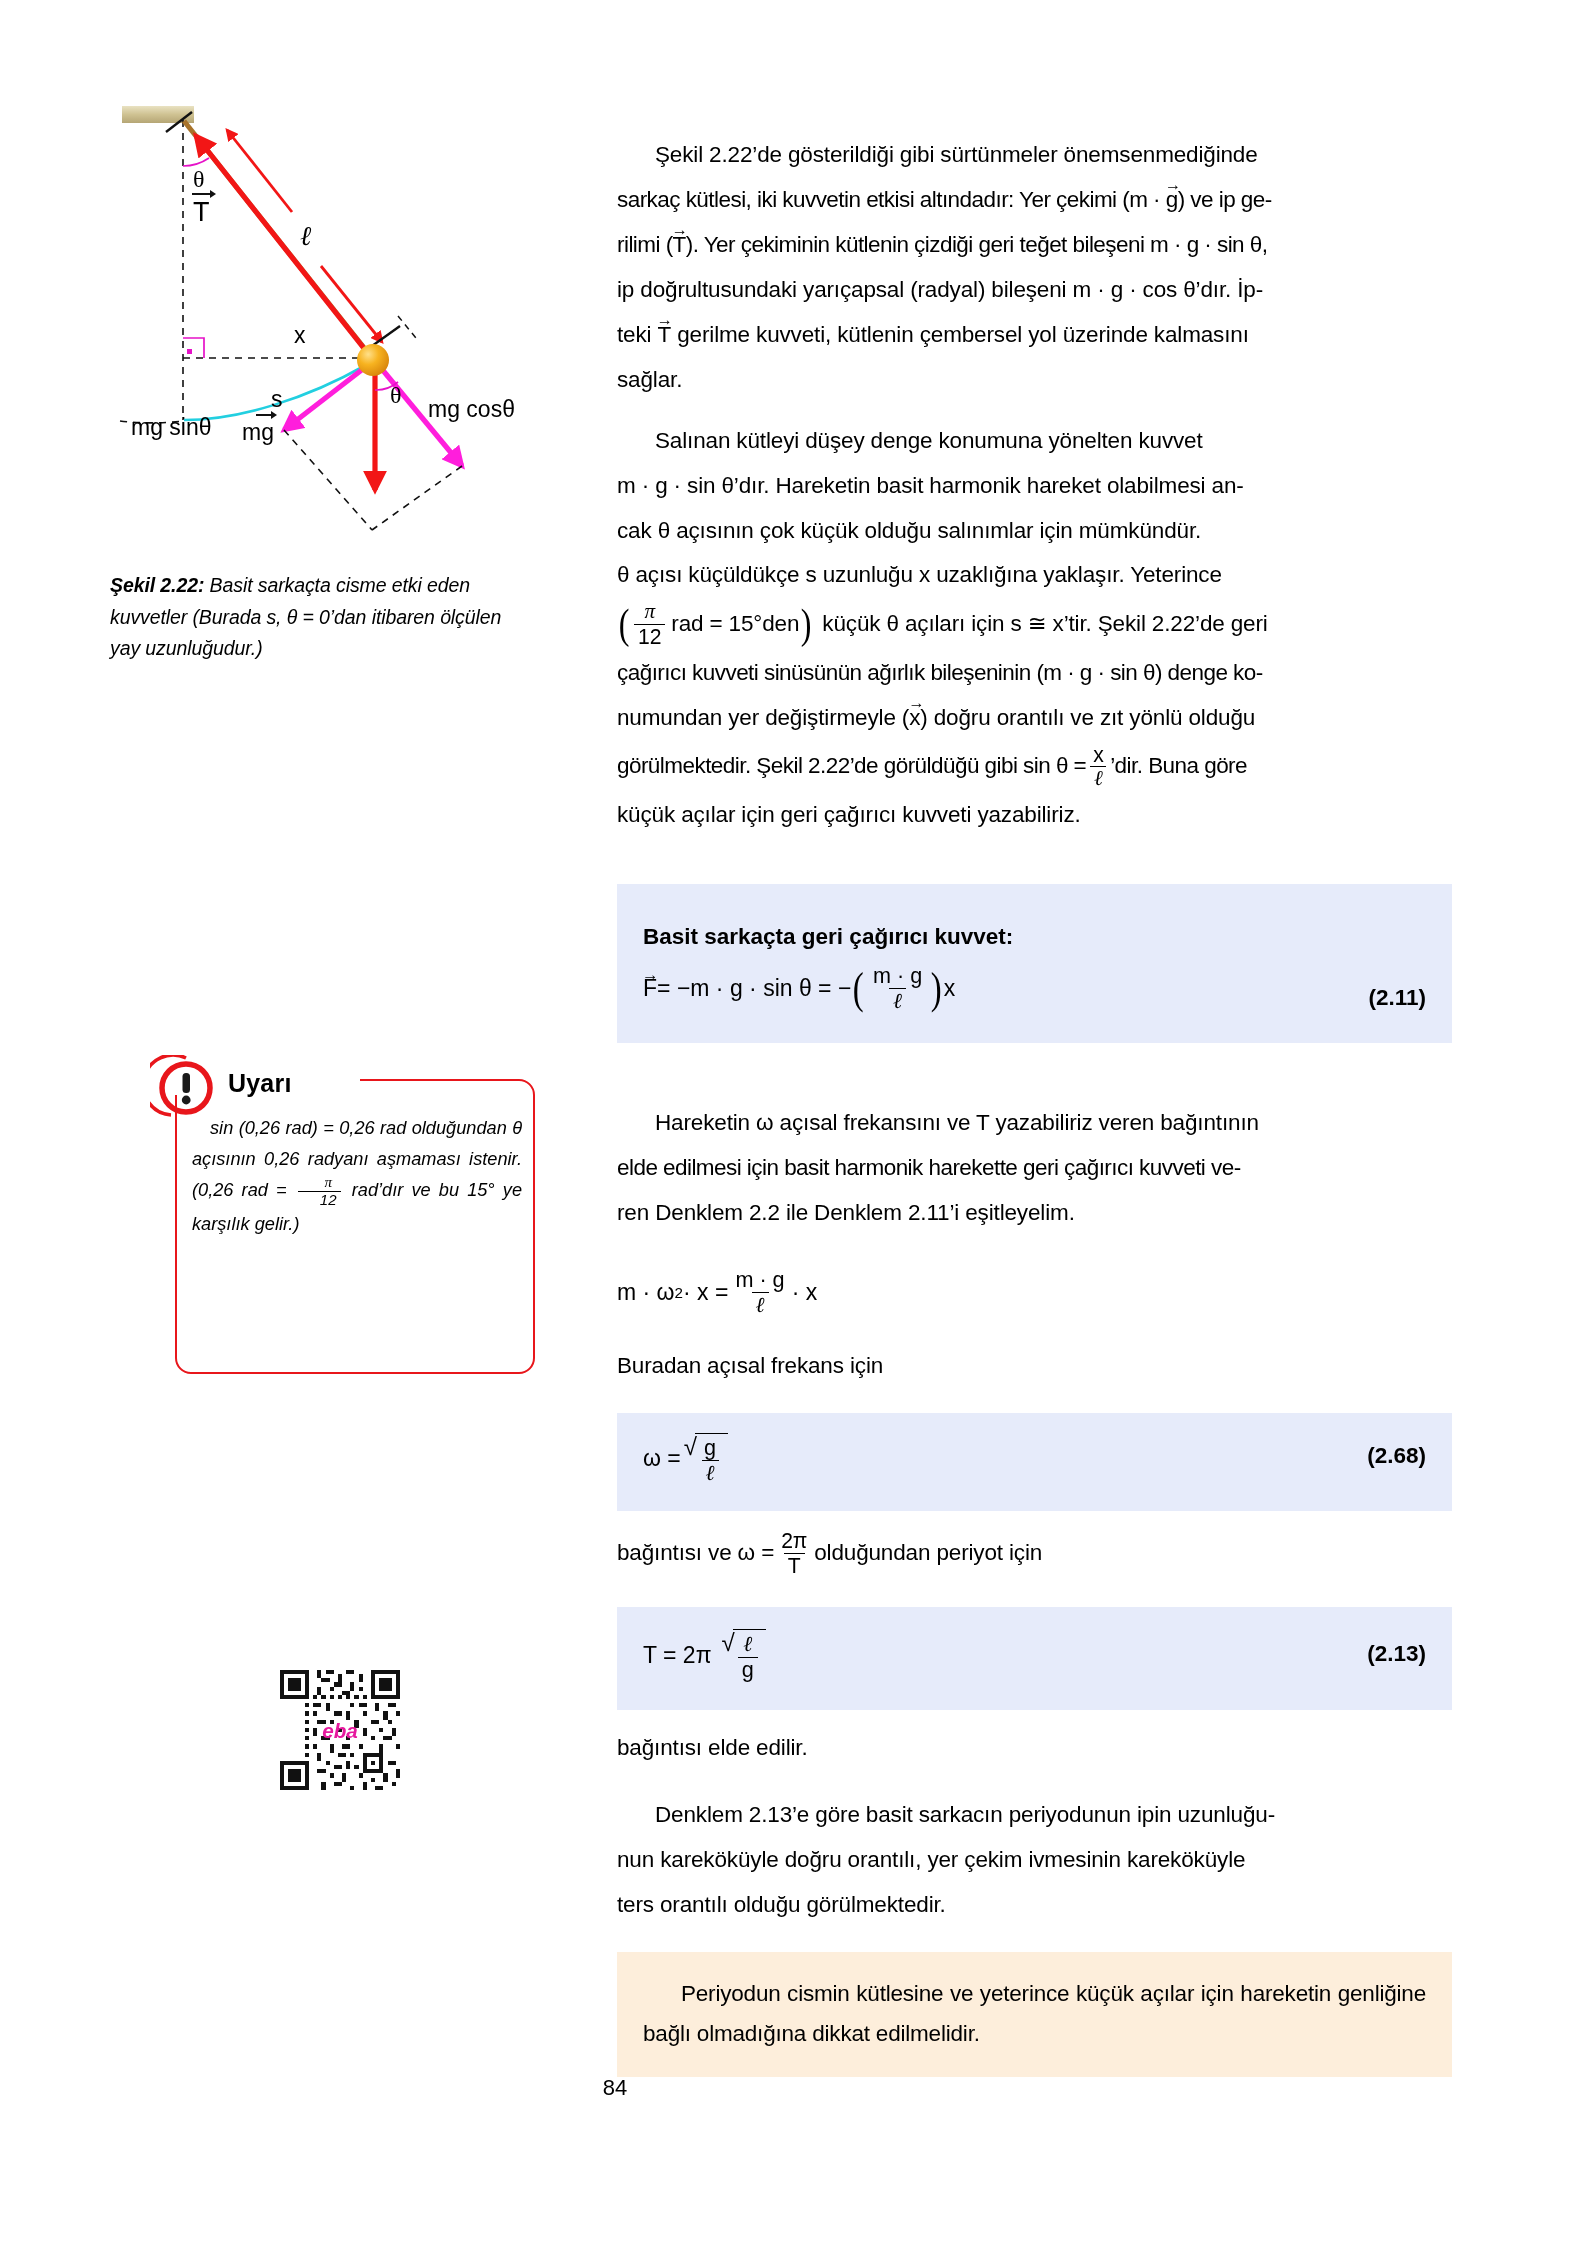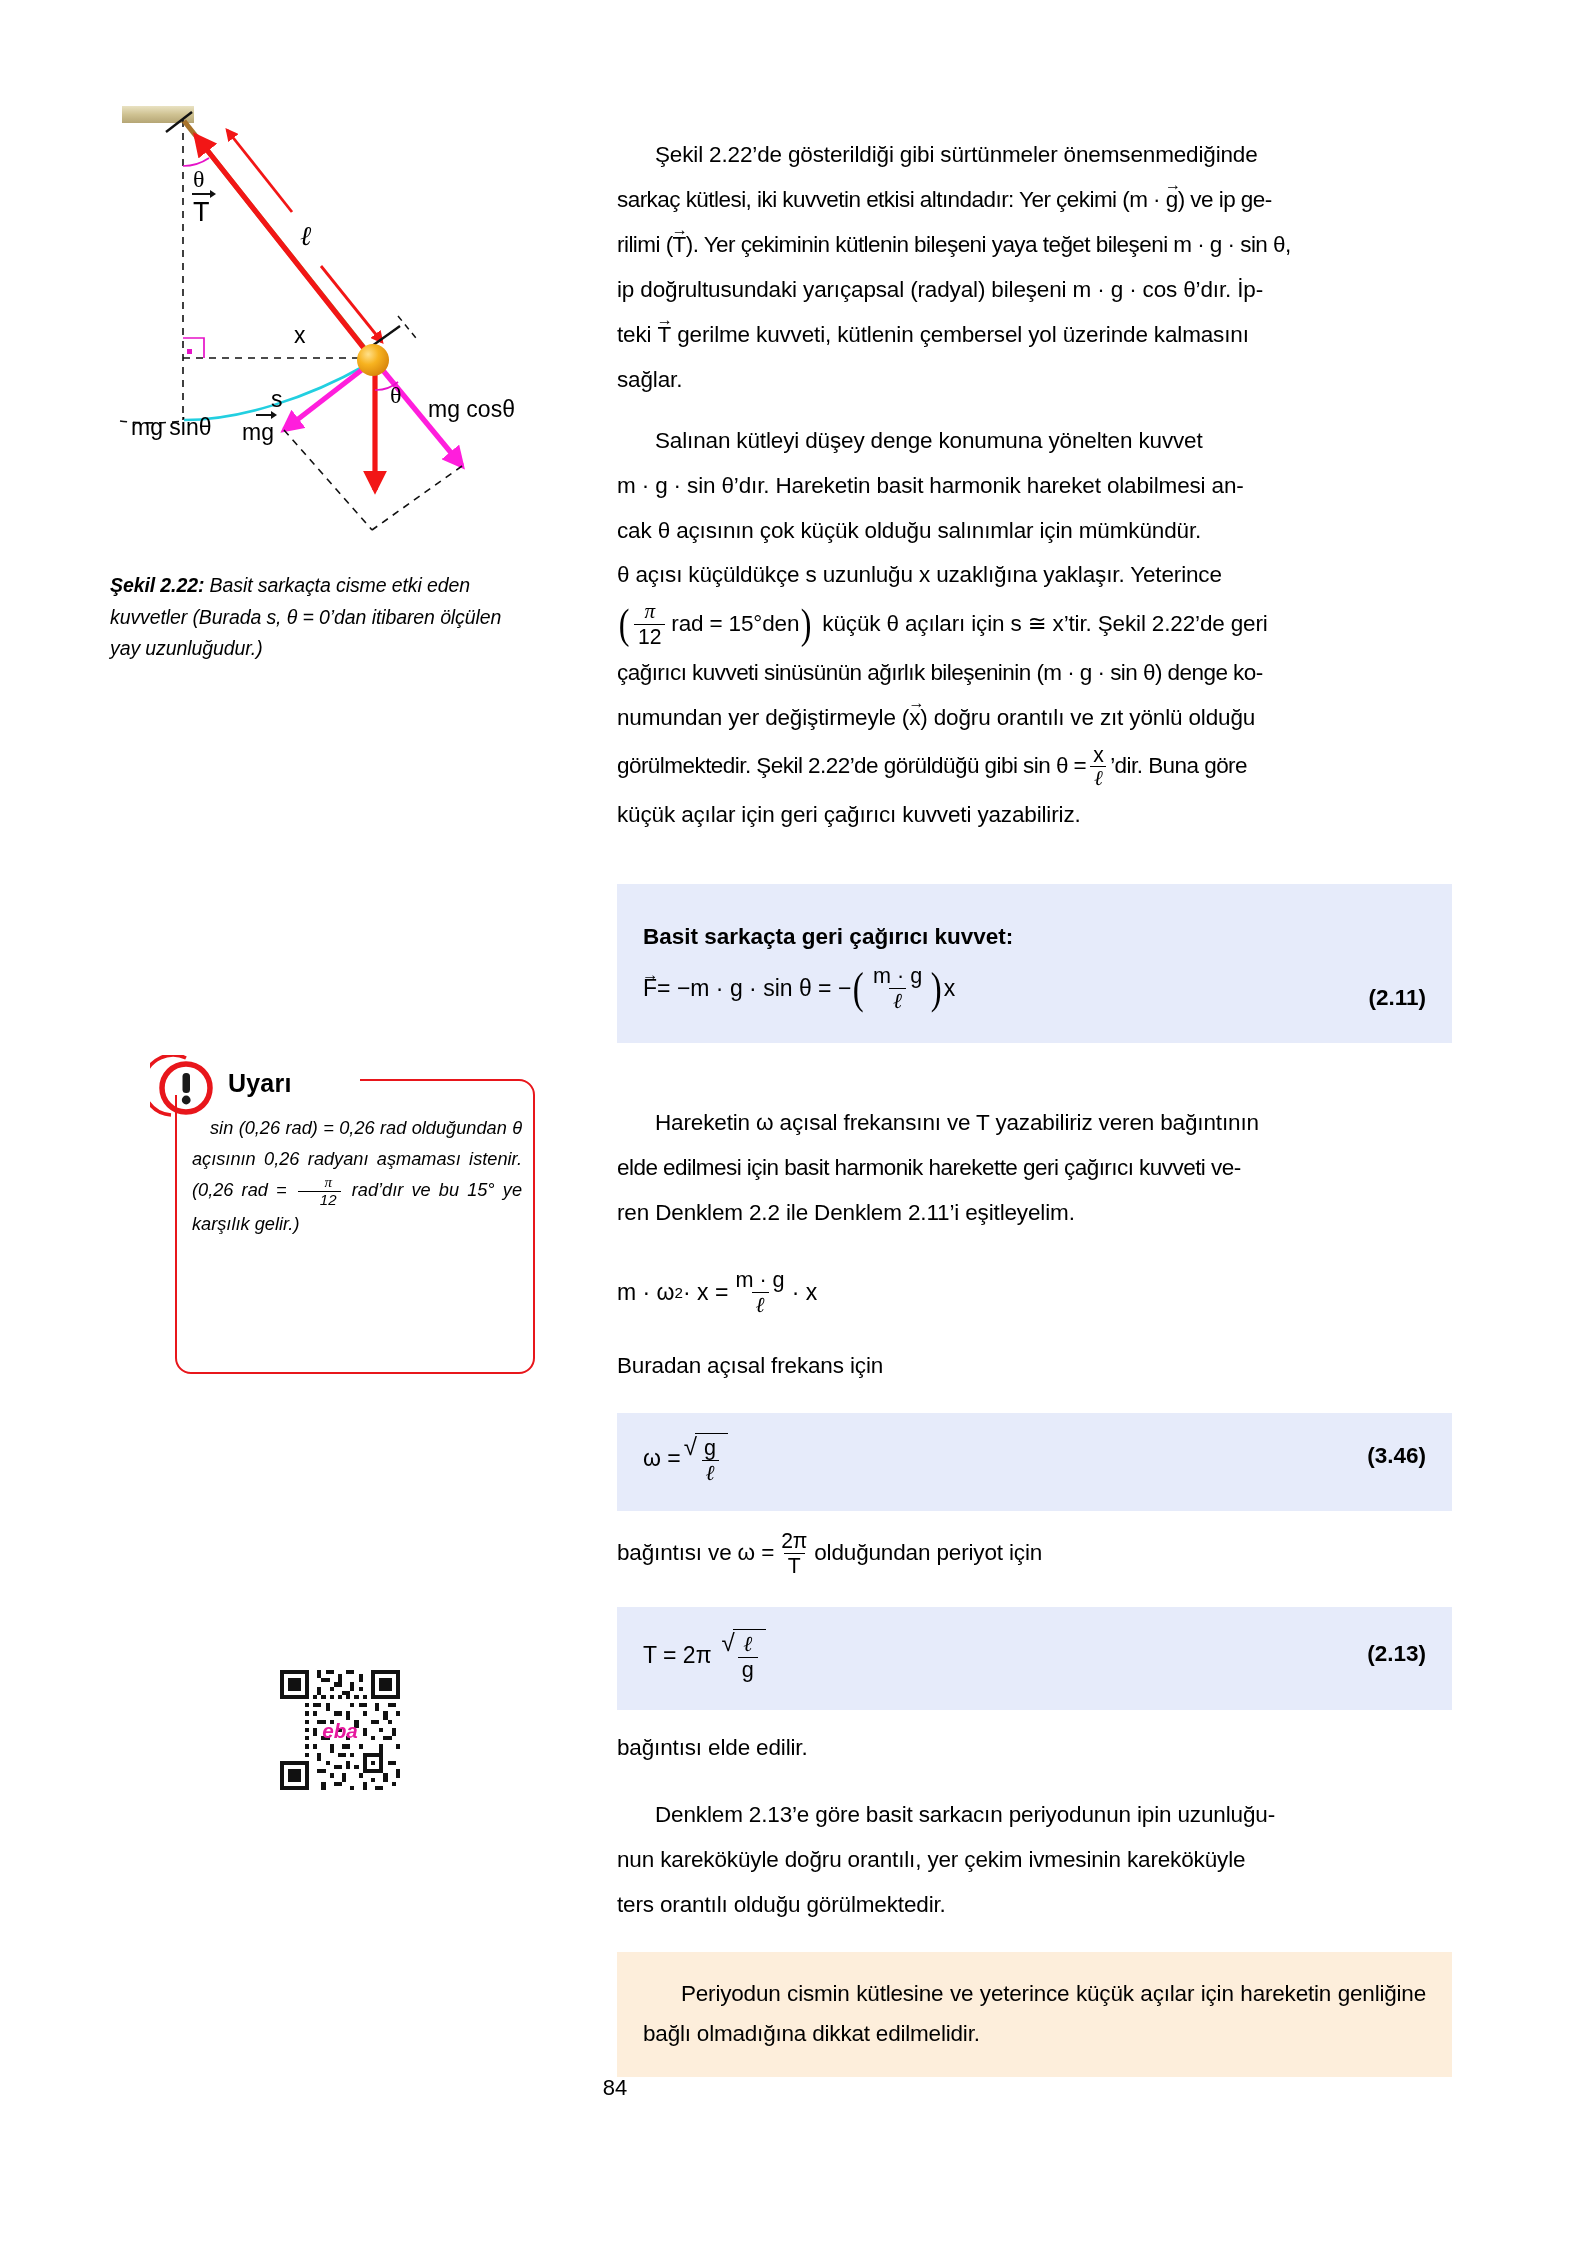--- a/index.html
+++ b/index.html
@@ -417,21 +417,21 @@
   </div>
 
   <div class="right-col">
 
     <div>
       <div class="para" style="text-indent:38px; text-align:justify;">Şekil 2.22’de gösterildiği gibi sürtünmeler önemsenmediğinde</div>
       <div class="para tight">
         <span>sarkaç kütlesi, iki kuvvetin etkisi altındadır: Yer çekimi (m · </span><span class="vecF">g<span class="arrow">→</span></span><span>) ve ip ge-</span>
       </div>
       <div class="para tight">
-        <span>rilimi (</span><span class="vecF">T<span class="arrow">→</span></span><span>). Yer çekiminin kütlenin bileşeni yaya teğet bileşeni m · g · sin θ,</span>
+        <span>rilimi (</span><span class="vecF">T<span class="arrow">→</span></span><span>). Yer çekiminin kütlenin çizdiği geri teğet bileşeni m · g · sin θ,</span>
       </div>
       <div class="para">ip doğrultusundaki yarıçapsal (radyal) bileşeni m · g · cos θ’dır. İp-</div>
       <div class="para">
         <span>teki </span><span class="vecF">T<span class="arrow">→</span></span><span> gerilme kuvveti, kütlenin çembersel yol üzerinde kalmasını</span>
       </div>
       <div class="para">sağlar.</div>
     </div>
 
     <div class="spacer-s"></div>
 
@@ -514,21 +514,21 @@
         <span class="sqrt">
           <span class="radical">√</span>
           <span class="radbody">
             <span class="frac">
                 <span class="num">g</span>
                 <span class="den ell">ℓ</span>
               </span>
           </span>
         </span>
       </div>
-      <div class="eq-num" style="top:30px;">(3.46)</div>
+      <div class="eq-num" style="top:30px;">(2.68)</div>
     </div>
 
     <div class="para" style="display:flex; align-items:center;">
       <span>bağıntısı ve ω = </span>
         <span class="frac">
           <span class="num">2π</span>
           <span class="den">T</span>
         </span>
         <span> olduğundan periyot için</span>
     </div>

